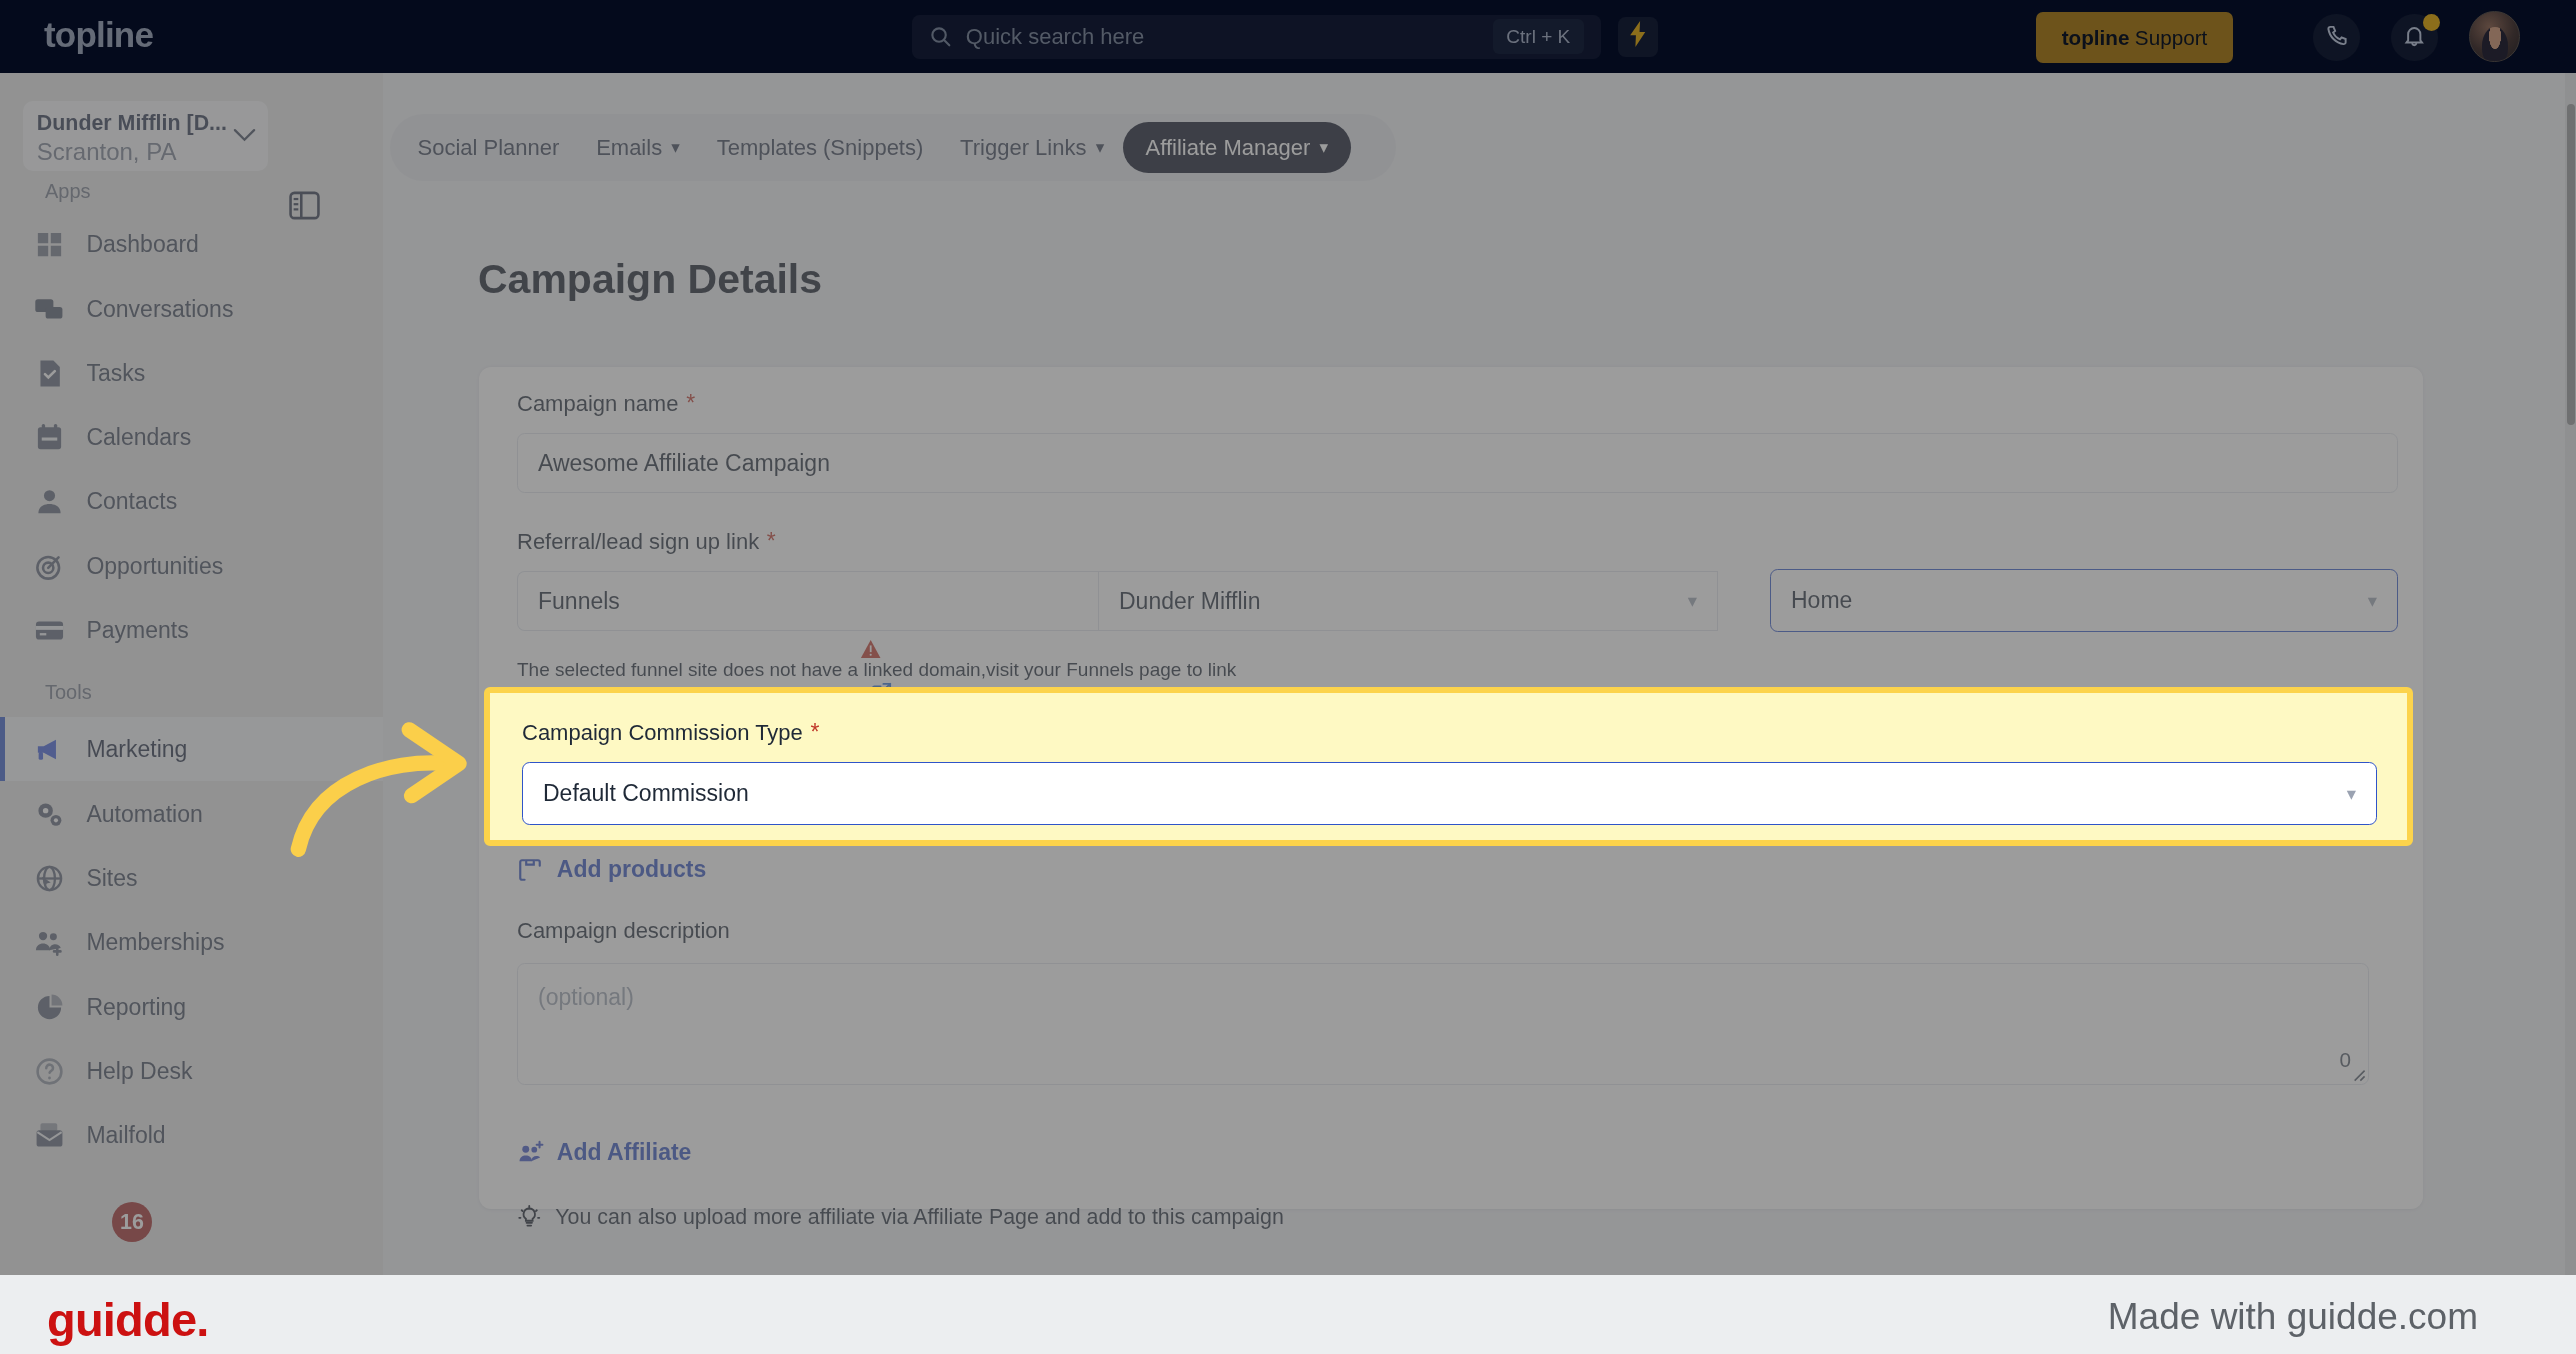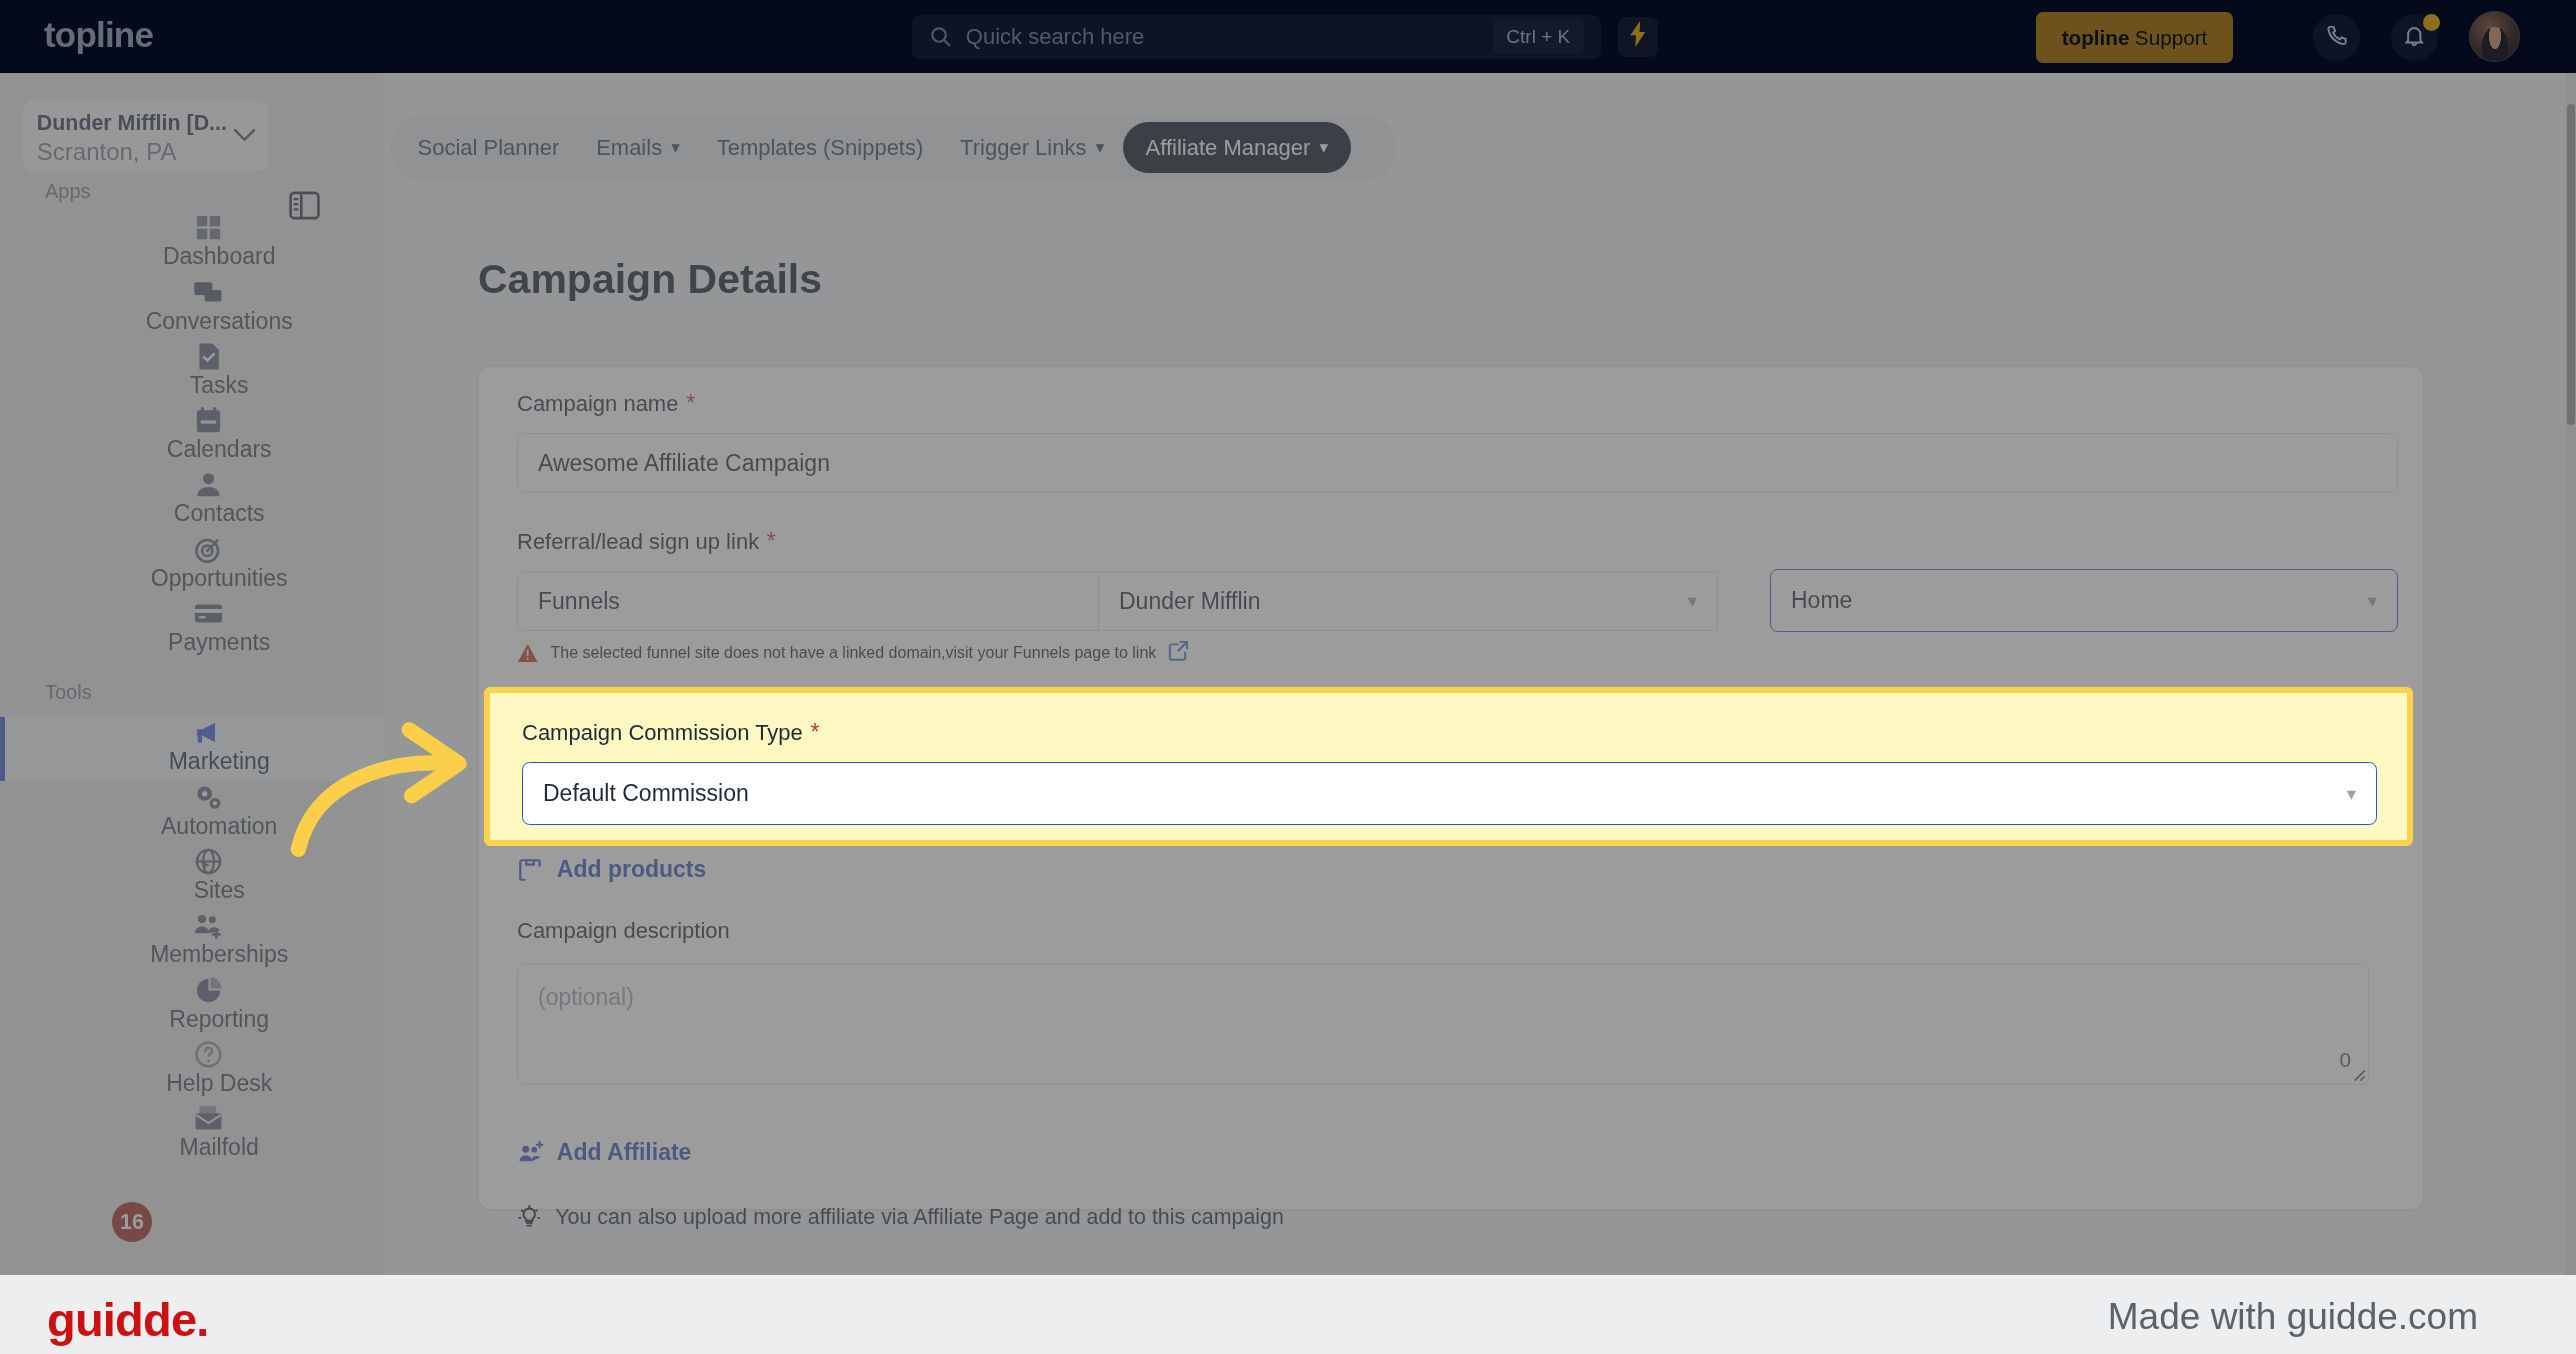--- a/index.html
+++ b/index.html
@@ -84,21 +84,21 @@
   .org-name { font-size: 21.4px; font-weight: 700; color: #26304a; line-height: 1.15; white-space: nowrap; }
   .org-sub  { font-size: 24px; color: #717a8c; line-height: 1.3; }
   .org-caret { position: absolute; right: 12.2px; top: 23px; color: #3c4559; font-size: 20px; }
   .panel-toggle { position: absolute; left: 289px; top: 118px; width: 31px; height: 29px; }
 
   .section-label {
     position: absolute; left: 23px; font-size: 20px; color: #6e7686; margin-left: 22px;
   }
   .nav-item {
     position: absolute; left: 0; width: 383px; height: 64px;
-    display: flex; align-items: center; padding-left: 34px; flex-direction: column;
+    display: flex; align-items: center; padding-left: 34px;
   }
   .nav-item .ic { width: 31px; height: 31px; flex: 0 0 auto; color: #5a6376; }
   .nav-item .lb { margin-left: 21.4px; font-size: 23px; color: #3b4458; white-space: nowrap; }
   .nav-item.active { background: #f2f4f8; }
   .nav-item.active .lb { color: #1d2840; }
   .nav-item.active .ic { color: #3b5bdb; }
   .nav-item.active::before {
     content:""; position:absolute; left:0; top:0; width:5.4px; height:64px; background:#2f54c9;
   }
   .mailfold-badge {
@@ -150,21 +150,21 @@
   .inp {
     background: #ffffff; border: 1.5px solid #dfe3eb; border-radius: 7.7px;
     display: flex; align-items: center; padding: 0 20px;
     font-size: 23px; color: #1f2937;
   }
   .inp .cv { margin-left: auto; color: #9aa2b1; font-size: 18.4px; }
   .inp.focus { border-color: #2f54c9; }
 
   .warn-row {
     position: absolute; left: 517px; top: 639px;
-    display: flex; align-items: center; font-size: 16px; color: #1f2937;
+    display: flex; align-items: center; font-size: 19px; color: #1f2937; flex-direction: column;
   }
   .warn-tri { width: 21.4px; height: 20px; margin-right: 12.2px; }
   .ext-ic { margin-left: 10.7px; color: #2f6fd0; }
 
   .highlight-box {
     position: absolute; left: 484px; top: 687px;
     width: 1929px; height: 159px;
     background: #fef9c3; border: 6.9px solid #fcd34b; border-radius: 6.1px;
     z-index: 4;
   }

